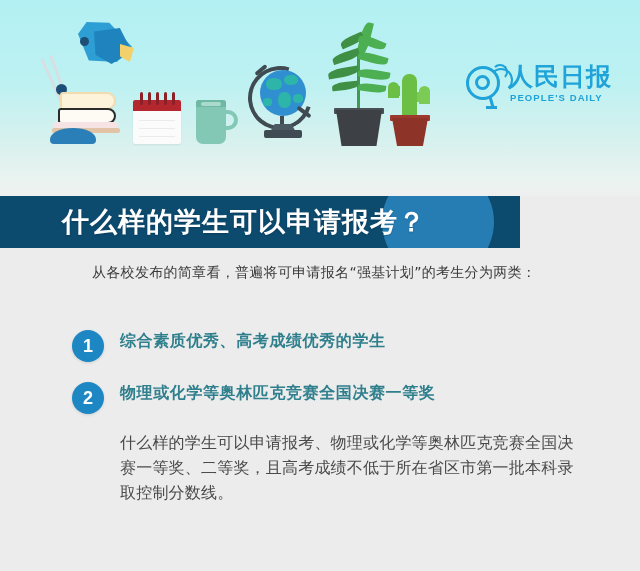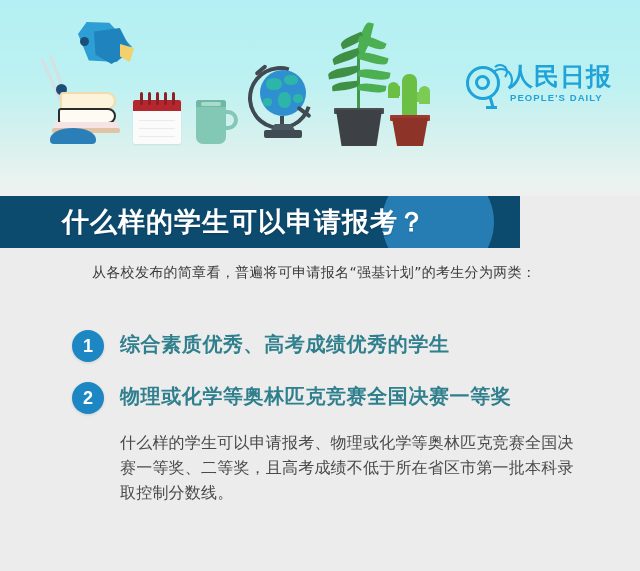--- a/index.html
+++ b/index.html
@@ -142,21 +142,21 @@
     position:absolute;left:0;top:0;width:32px;height:32px;border-radius:50%;
     background:#1d87c4;color:#fff;
     font-family:"Liberation Sans",sans-serif;
     font-size:18px;font-weight:bold;
     display:flex;align-items:center;justify-content:center;
     box-shadow:0 1px 3px rgba(0,0,0,.12);
   }
   .item-text{
     position:absolute;left:48px;top:1px;
     font-family:"DejaVu Sans","Liberation Sans",sans-serif;
-    font-size:20px;color:#2f7f8d;font-weight:bold;letter-spacing:.6px;white-space:nowrap;text-align:center;
+    font-size:16px;color:#2f7f8d;font-weight:bold;letter-spacing:.6px;white-space:nowrap;text-align:center;
   }
 
   .detail{
     position:absolute;left:120px;top:182px;width:460px;
     font-family:"DejaVu Sans","Liberation Sans",sans-serif;
     font-size:16px;color:#4a4a4a;line-height:25px;letter-spacing:.2px;
   }
 </style>
 </head>
 <body>

